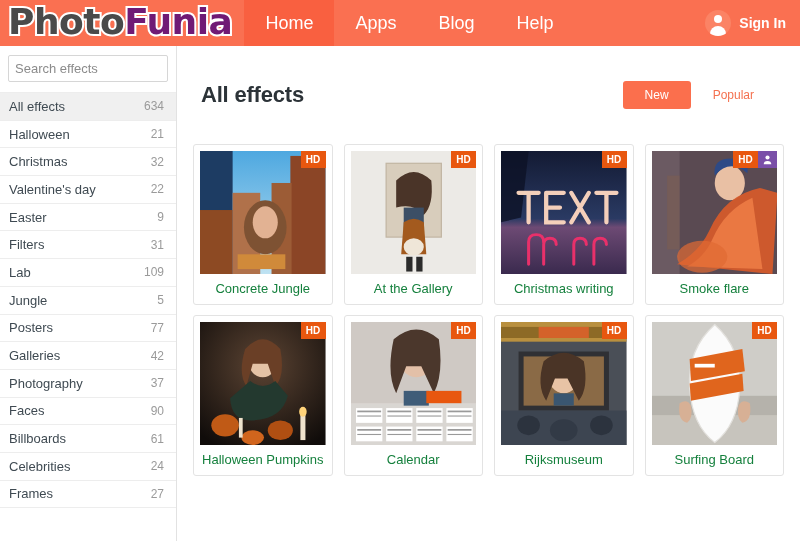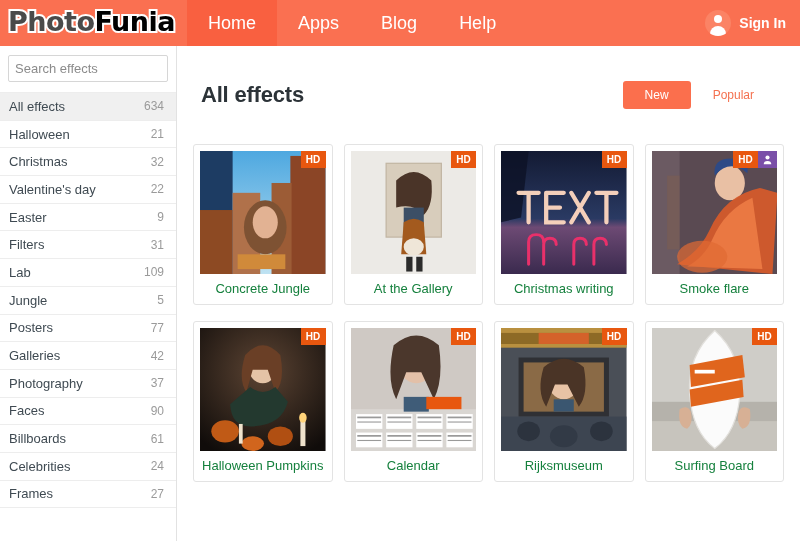--- a/index.html
+++ b/index.html
@@ -18,32 +18,32 @@
     height: 46px;
     background: #fa7051;
     display: flex;
     align-items: stretch;
     overflow: hidden;
   }
   #logo {
     display: flex;
     align-items: center;
     padding: 0 12px 4px 8px;
-    font-size: 27px;
+    font-size: 36px;
     font-weight: bold;
     letter-spacing: -0.5px;
     user-select: none;
     font-family: "DejaVu Sans", sans-serif;
   }
   #logo .lg-a, #logo .lg-b {
     -webkit-text-stroke: 4px #ffffff;
     paint-order: stroke fill;
   }
   #logo .lg-a { color: #4a4a4a; }
-  #logo .lg-b { color: #000000; text-align: right; }
+  #logo .lg-b { color: #701a75; text-align: right; }
 
   #mainnav { display: flex; align-items: stretch; }
   #mainnav .navitem {
     display: flex; align-items: center;
     padding: 0 21px;
     color: #ffffff;
     font-size: 18px;
     text-decoration: none;
     cursor: pointer;
   }
@@ -152,21 +152,21 @@
     padding: 7px 22px;
     border-radius: 3px;
     cursor: pointer;
     color: #f4714f;
   }
   .sortbtn.active { background: #fb6f4d; color: #ffffff; }
 
   #grid {
     display: grid;
     grid-template-columns: repeat(4, 1fr);
-    gap: 16px 11px;
+    gap: 10px 11px;
   }
   .card {
     background: #ffffff;
     border: 1px solid #e3e3e3;
     border-radius: 3px;
     padding: 6px 6px 0 6px;
     cursor: pointer;
   }
   .thumb {
     position: relative;

